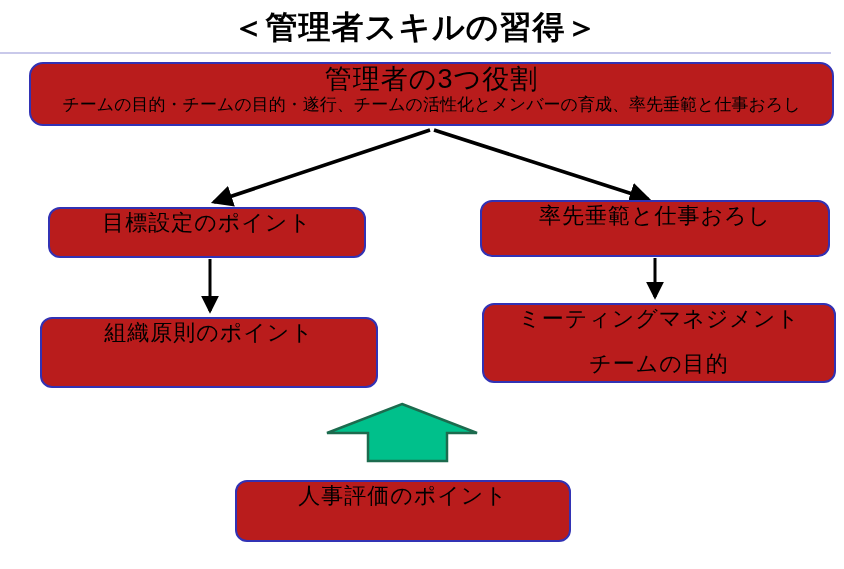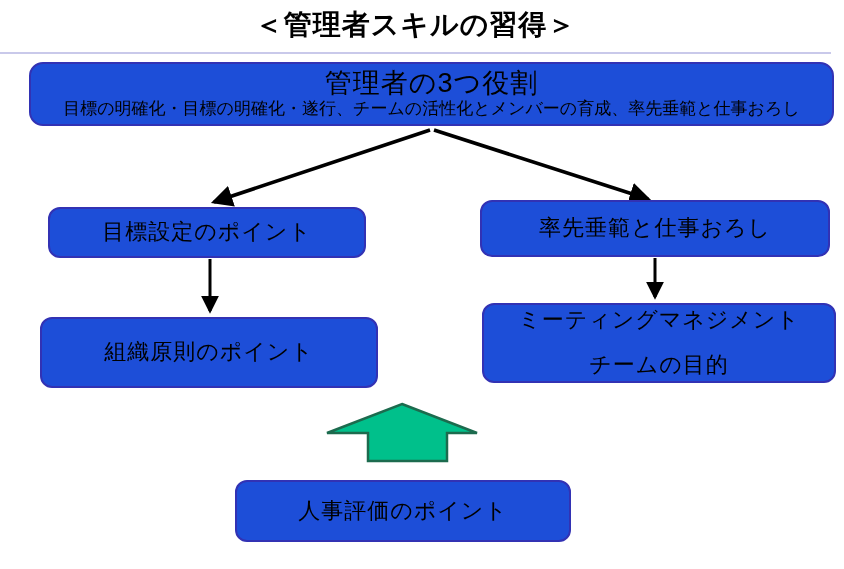--- a/index.html
+++ b/index.html
@@ -15,43 +15,43 @@
     background: #ffffff;
     overflow: hidden;
     color: #000000;
   }
   .page-title {
     position: absolute;
     top: 6px;
     left: 0;
     width: 831px;
     text-align: center;
-    font-size: 28px;
+    font-size: 32px;
     font-weight: bold;
     letter-spacing: 1px;
     color: #000000;
   }
   .title-divider {
     position: absolute;
     top: 52px;
     left: 0;
     width: 831px;
     height: 2px;
     background: var(--divider, #c9c9ea);
   }
   .box {
     position: absolute;
     box-sizing: border-box;
     border: 2px solid var(--box_border, #3232b4);
     border-radius: 12px;
-    background: #1d4ed8;
+    background: #b91c1c;
     display: flex;
     flex-direction: column;
     align-items: center;
-    justify-content: center;
+    justify-content: flex-start;
     text-align: center;
   }
   .box-root {
     left: 29px;
     top: 62px;
     width: 805px;
     height: 64px;
     border-radius: 14px;
   }
   .root-title {
@@ -103,21 +103,21 @@
 <body>
 
 <div class="canvas">
 
   <div class="page-title">＜管理者スキルの習得＞</div>
 
   <div class="title-divider"></div>
 
   <div class="box box-root">
     <div class="root-title">管理者の3つ役割</div>
-    <div class="root-subtitle">目標の明確化・目標の明確化・遂行、チームの活性化とメンバーの育成、率先垂範と仕事おろし</div>
+    <div class="root-subtitle">チームの目的・チームの目的・遂行、チームの活性化とメンバーの育成、率先垂範と仕事おろし</div>
   </div>
 
   <svg class="overlay" viewBox="0 0 844 569">
     <defs>
       <marker id="arrowhead" viewBox="0 0 10 10" refX="8.5" refY="5" markerWidth="6" markerHeight="6" orient="auto">
         <path class="arrowhead-path" d="M0,0 L10,5 L0,10 z"></path>
       </marker>
     </defs>
 
     <line class="conn conn-diagonal" x1="430" y1="130" x2="214" y2="202" marker-end="url(#arrowhead)"></line>

